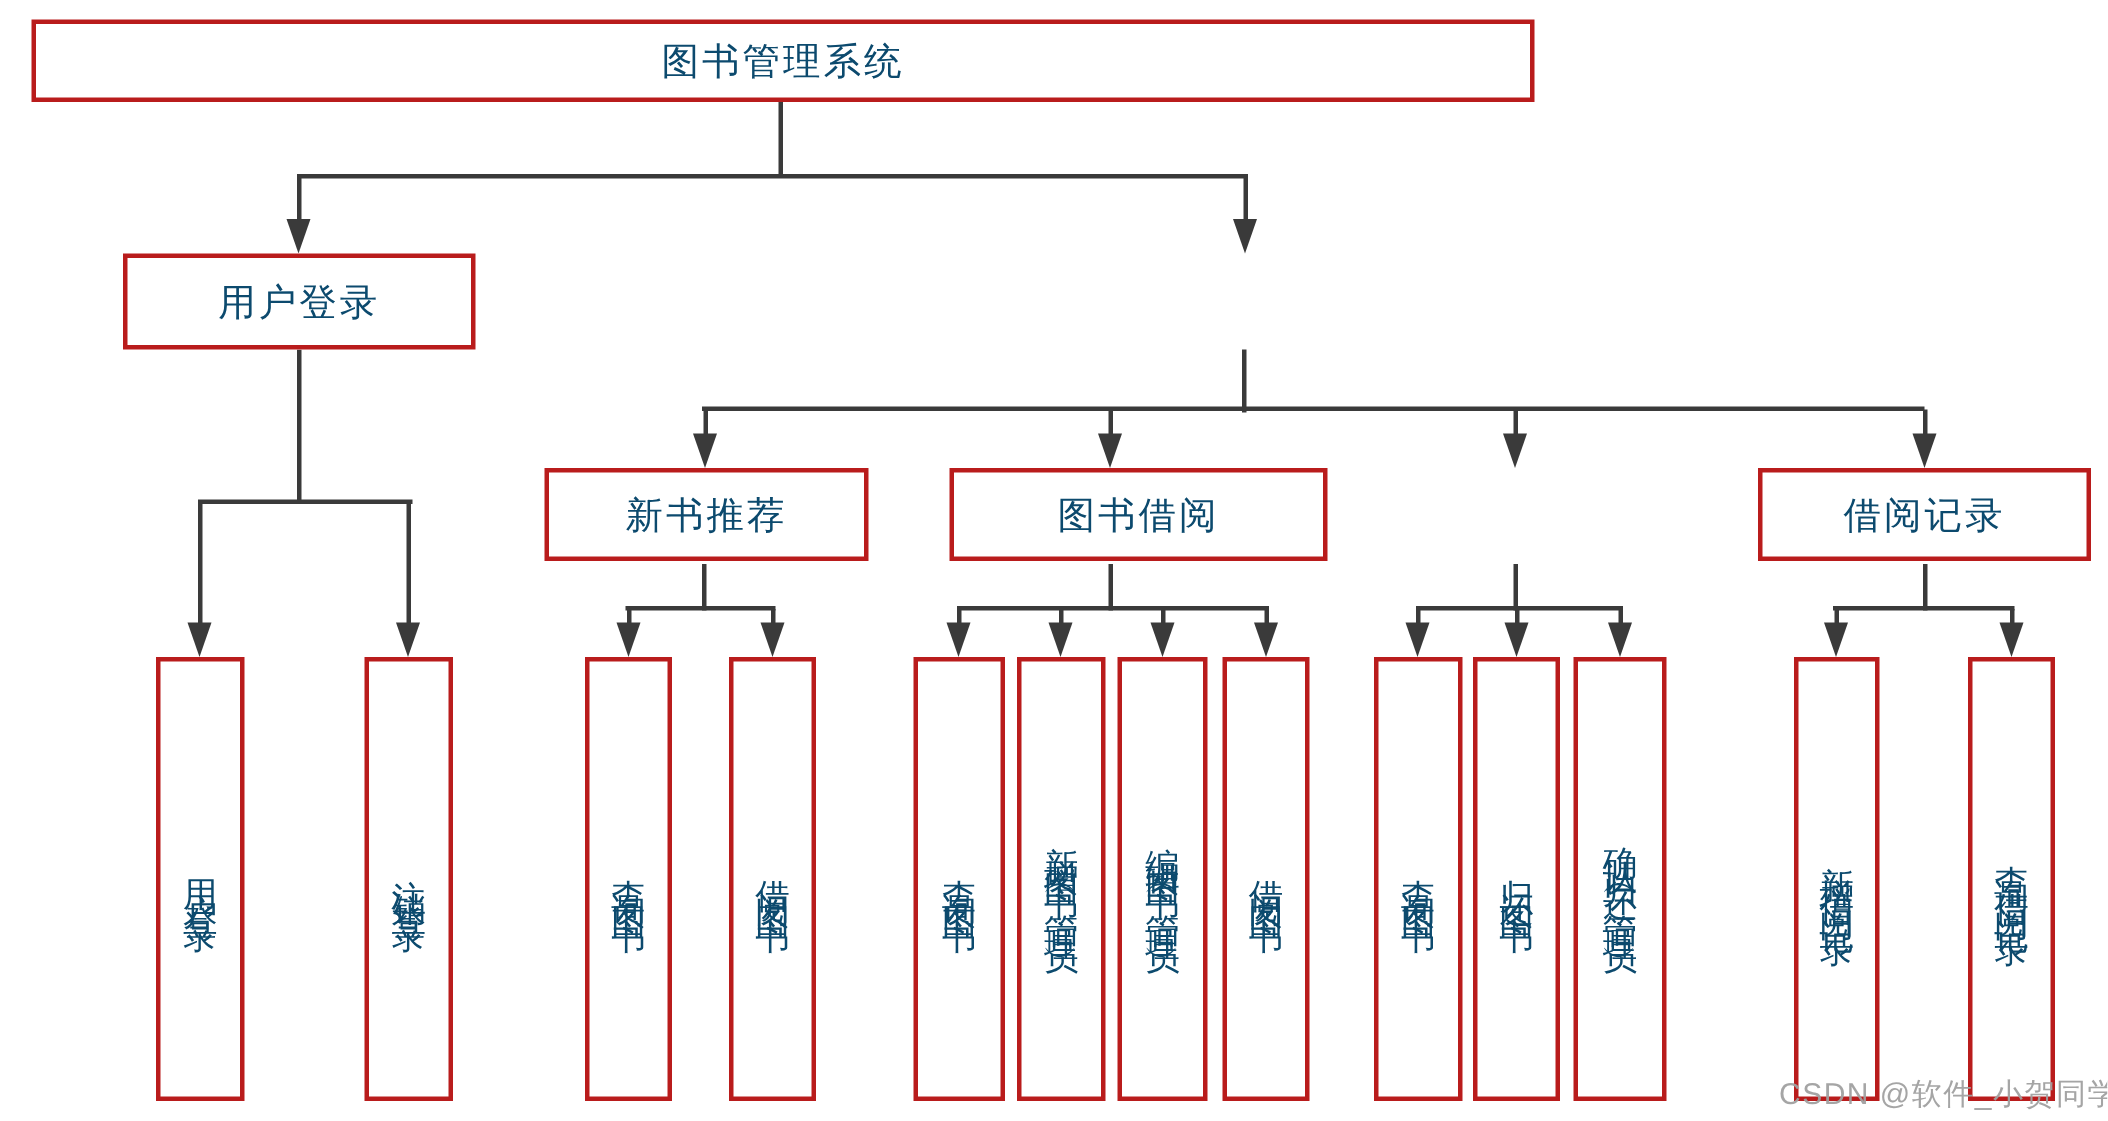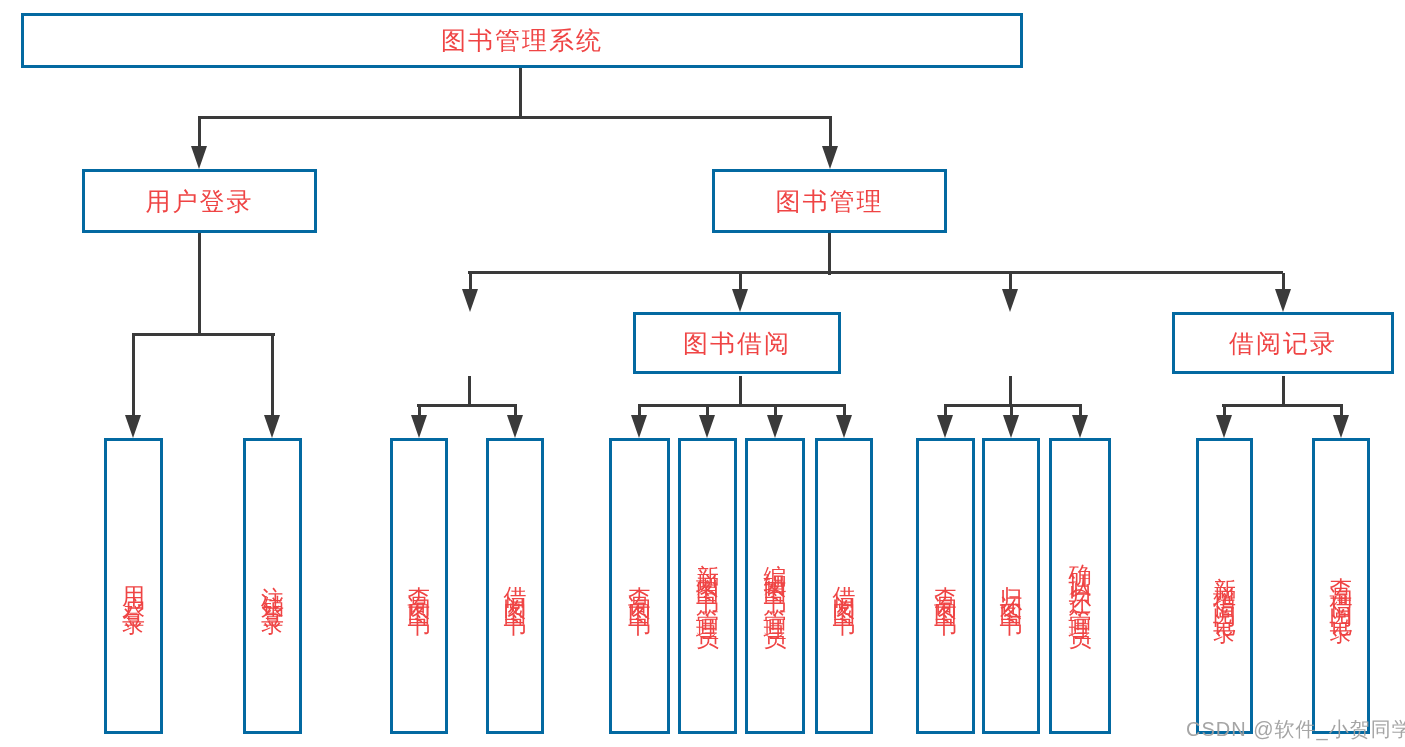--- a/index.html
+++ b/index.html
@@ -2,21 +2,21 @@
 <html><head>
 <meta charset="utf-8">
 <style>
   html,body{margin:0;padding:0;background:#fff;}
   #stage{
     position:relative;width:1405px;height:747px;background:#ffffff;
     font-family:"Liberation Sans","DejaVu Sans",sans-serif;overflow:hidden;
   }
   .box{
     position:absolute;box-sizing:border-box;background:#ffffff;
-    border:3px solid #0369a1;color:#ef4444;
+    border:3px solid #b91c1c;color:#0c4a6e;
     display:flex;align-items:center;justify-content:center;
     font-size:25px;letter-spacing:2px;z-index:2;
   }
   .vbox{
     writing-mode:vertical-rl;text-orientation:mixed;
     font-size:23px;letter-spacing:9px;line-height:1;
     text-align:center;
   }
   .line{position:absolute;background:#3a3a3a;z-index:1;}
   .ahead{
@@ -31,23 +31,23 @@
   }
 </style>
 </head>
 <body>
 
 <div id="stage">
 
   <div class="box" style="left:21px;top:13px;width:1002px;height:55px">图书管理系统</div>
 
   <div class="box" style="left:82px;top:169px;width:235px;height:64px">用户登录</div>
-  <div class="box" style="left:712px;top:169px;width:235px;height:64px">图书管理</div>
 
-  <div class="box" style="left:633px;top:312px;width:208px;height:62px">图书借阅</div>
+  <div class="box" style="left:363px;top:312px;width:216px;height:62px">新书推荐</div>
+  <div class="box" style="left:633px;top:312px;width:252px;height:62px">图书借阅</div>
   <div class="box" style="left:1172px;top:312px;width:222px;height:62px">借阅记录</div>
 
   <div class="box vbox" style="left:104px;top:438px;width:59px;height:296px">用户登录</div>
   <div class="box vbox" style="left:243px;top:438px;width:59px;height:296px">注销登录</div>
 
   <div class="box vbox" style="left:390px;top:438px;width:58px;height:296px">查询图书</div>
   <div class="box vbox" style="left:486px;top:438px;width:58px;height:296px">借阅图书</div>
 
   <div class="box vbox" style="left:609px;top:438px;width:61px;height:296px">查询图书</div>
   <div class="box vbox" style="left:678px;top:438px;width:59px;height:296px">新增图书（管理员）</div>

